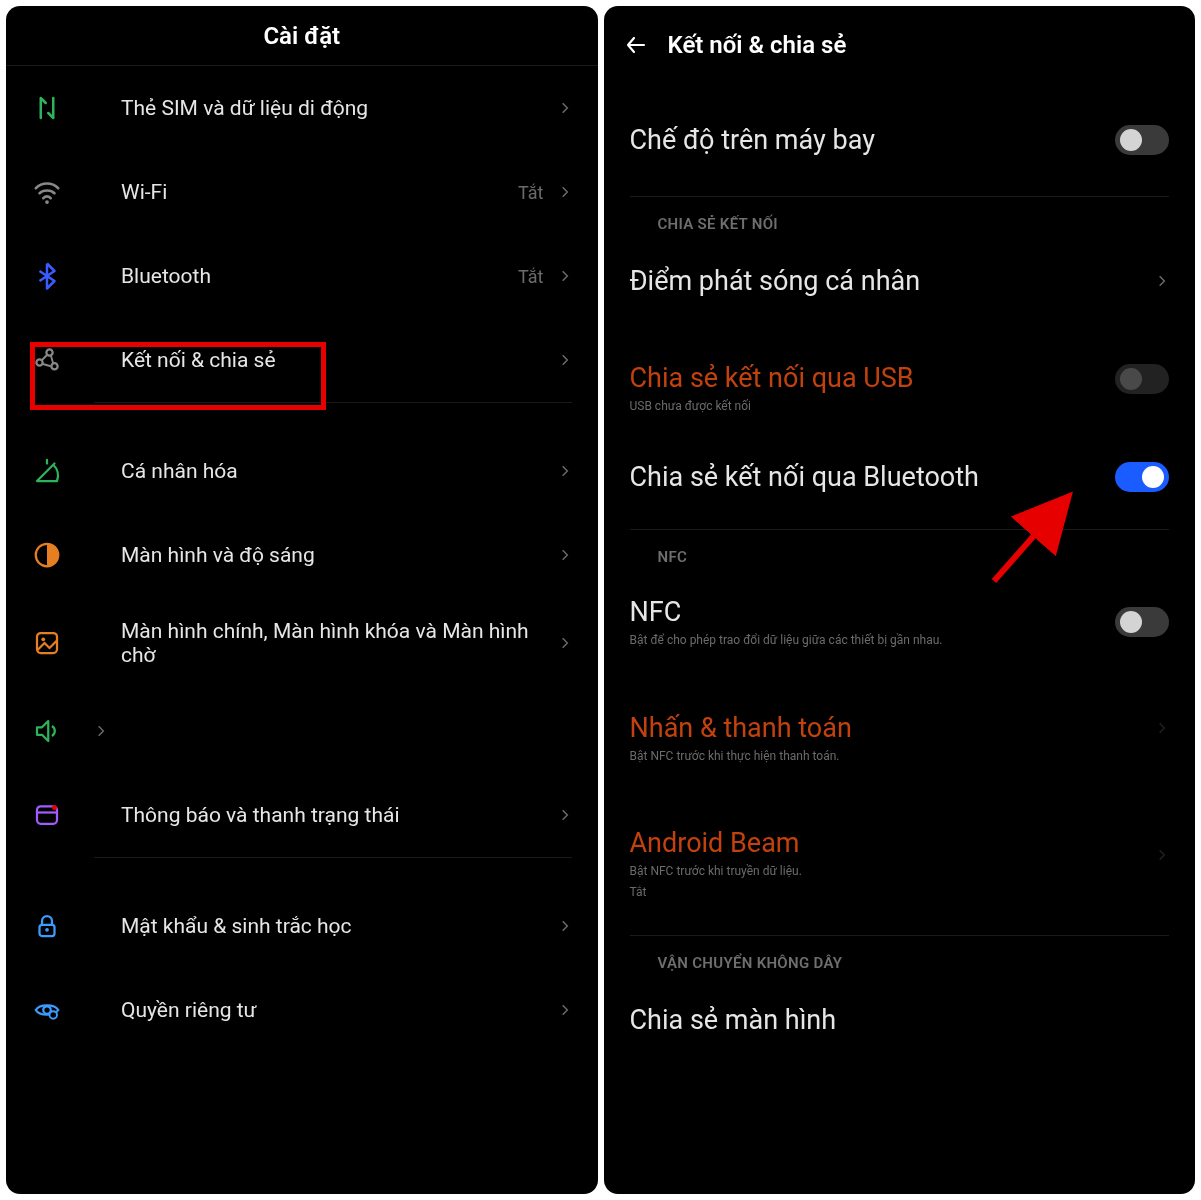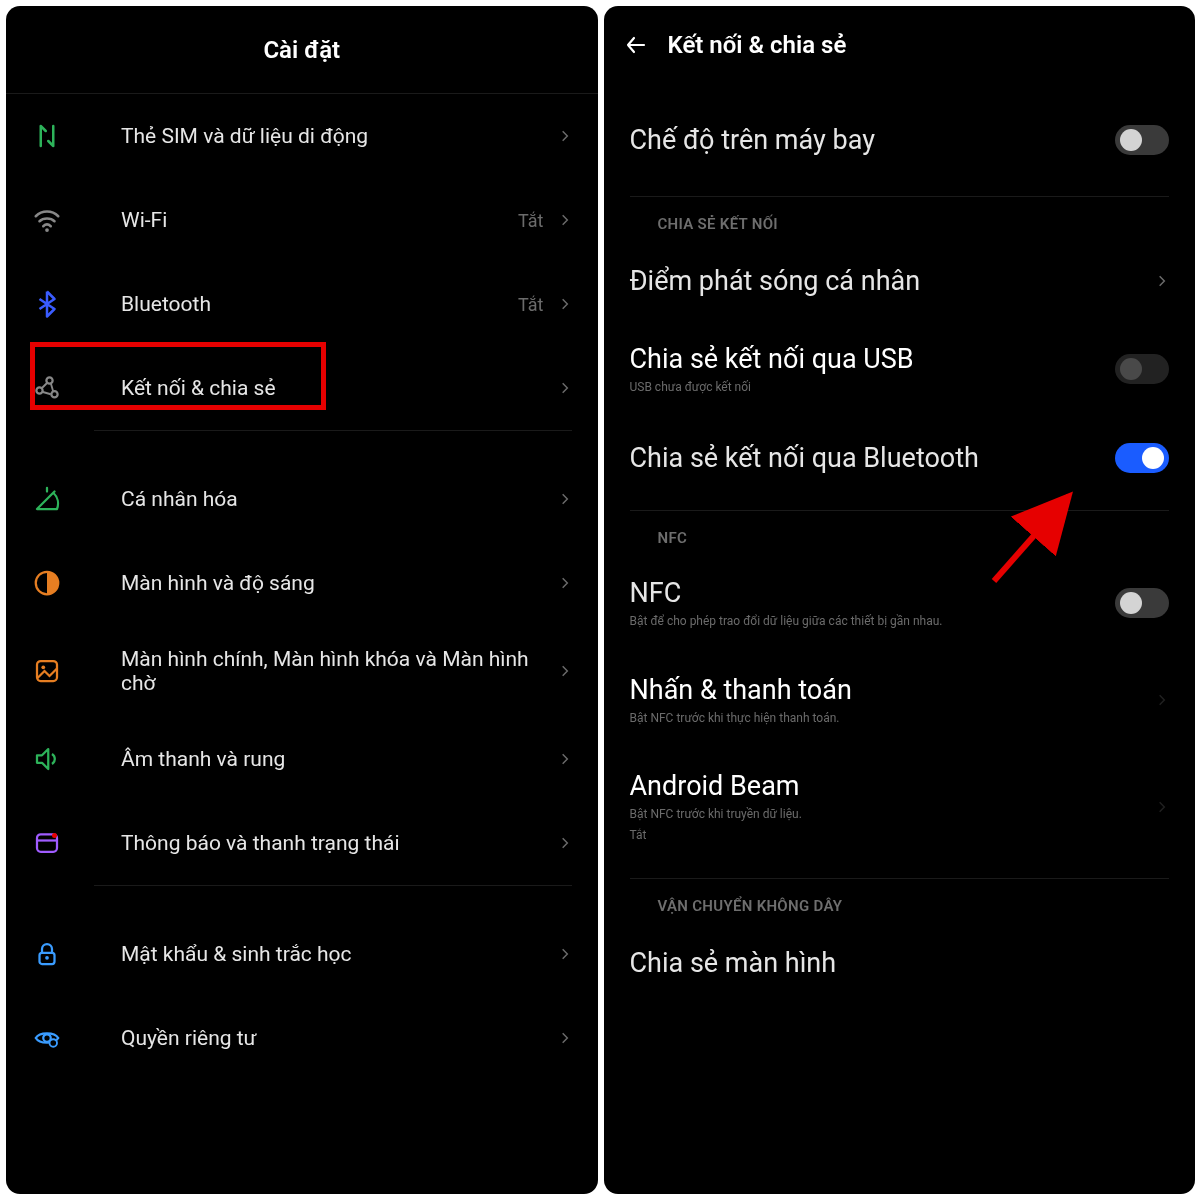--- a/index.html
+++ b/index.html
@@ -15,21 +15,21 @@
       background: #000;
       color: #fff;
       position: relative;
       overflow: hidden;
       border-radius: 14px;
       margin: 6px;
     }
     .screen-left { margin-right: 3px; }
     .screen-right { margin-left: 3px; }
     .header1 {
-      height: 88px;
+      height: 60px;
       display: flex;
       align-items: center;
       justify-content: center;
       border-bottom: 1px solid #1a1a1a;
       font-size: 24px;
       font-weight: 600;
       color: #fff;
     }
     .header2 {
       height: 78px;
@@ -134,21 +134,21 @@
     }
     .row2 {
       display: flex;
       align-items: center;
       padding: 22px 26px;
       min-height: 80px;
     }
     .row2 .label-area { flex: 1; display: flex; flex-direction: column; gap: 4px; }
     .row2 .label { font-size: 27px; color: #e6e6e6; }
     .row2 .sublabel { font-size: 12px; color: #6b6b6b; line-height: 1.4; }
-    .row2.disabled .label { color: #ffffff; }
+    .row2.disabled .label { color: #c2410c; margin-top: 19px; }
   </style>
 </head>
 <body>
 
 <div class="screen screen-left">
   <div class="header1">
     <span>Cài đặt</span>
   </div>
   <div class="list">
 
@@ -262,23 +262,20 @@
         </svg>
     </div>
 
     <div class="row">
       <div class="icon-slot">
         <svg viewBox="0 0 24 24">
             <path d="M4 9 L4 15 L8 15 L13 20 L13 4 L8 9 Z" stroke="#2db35a" stroke-width="1.8" fill="none" stroke-linejoin="round"></path>
             <path d="M16 8 C19 10 19 14 16 16" stroke="#2db35a" stroke-width="1.8" fill="none"></path>
           </svg>
       </div>
-      <div class="label-area">
-          <span class="label">Âm thanh và rung</span>
-        </div>
       <svg class="chevron" viewBox="0 0 24 24">
           <path d="M8 4 L16 12 L8 20" stroke="#6b6b6b" stroke-width="2.5" fill="none"></path>
         </svg>
     </div>
 
     <div class="row">
       <div class="icon-slot">
         <svg viewBox="0 0 24 24">
             <rect x="4" y="5" width="16" height="14" rx="3" stroke="#a05cff" stroke-width="1.8" fill="none"></rect>
             <path d="M4 10 L20 10" stroke="#a05cff" stroke-width="1.8"></path>

